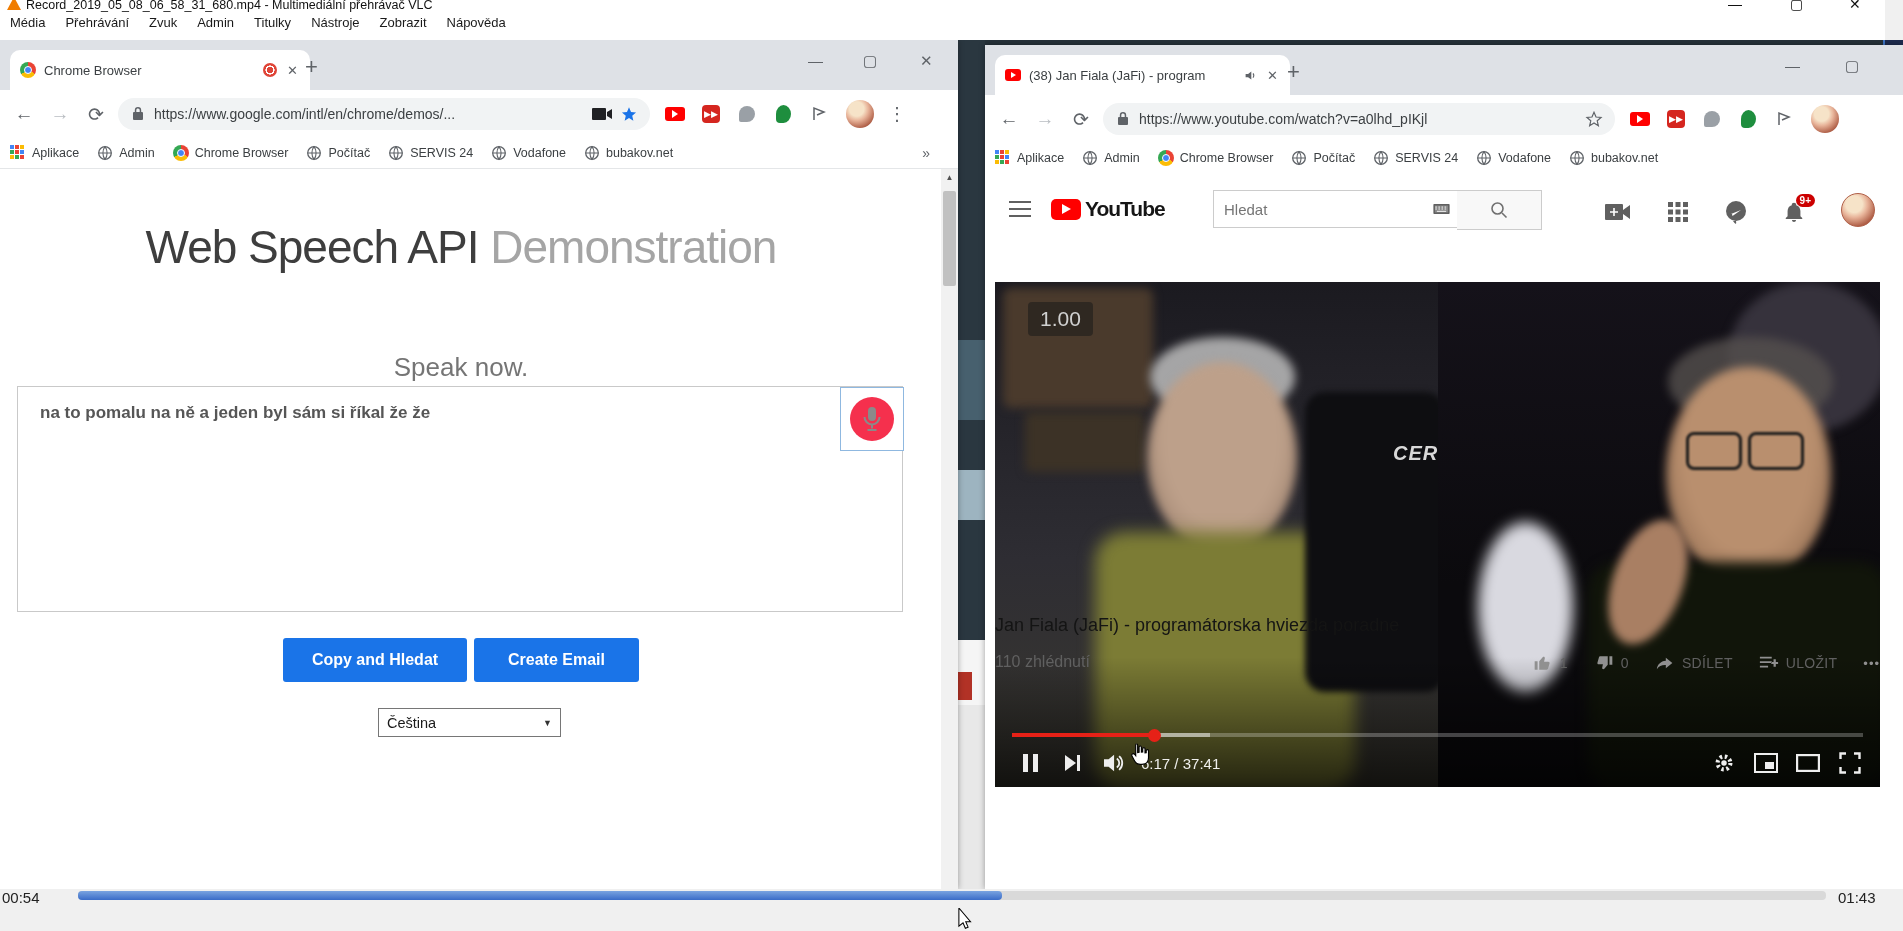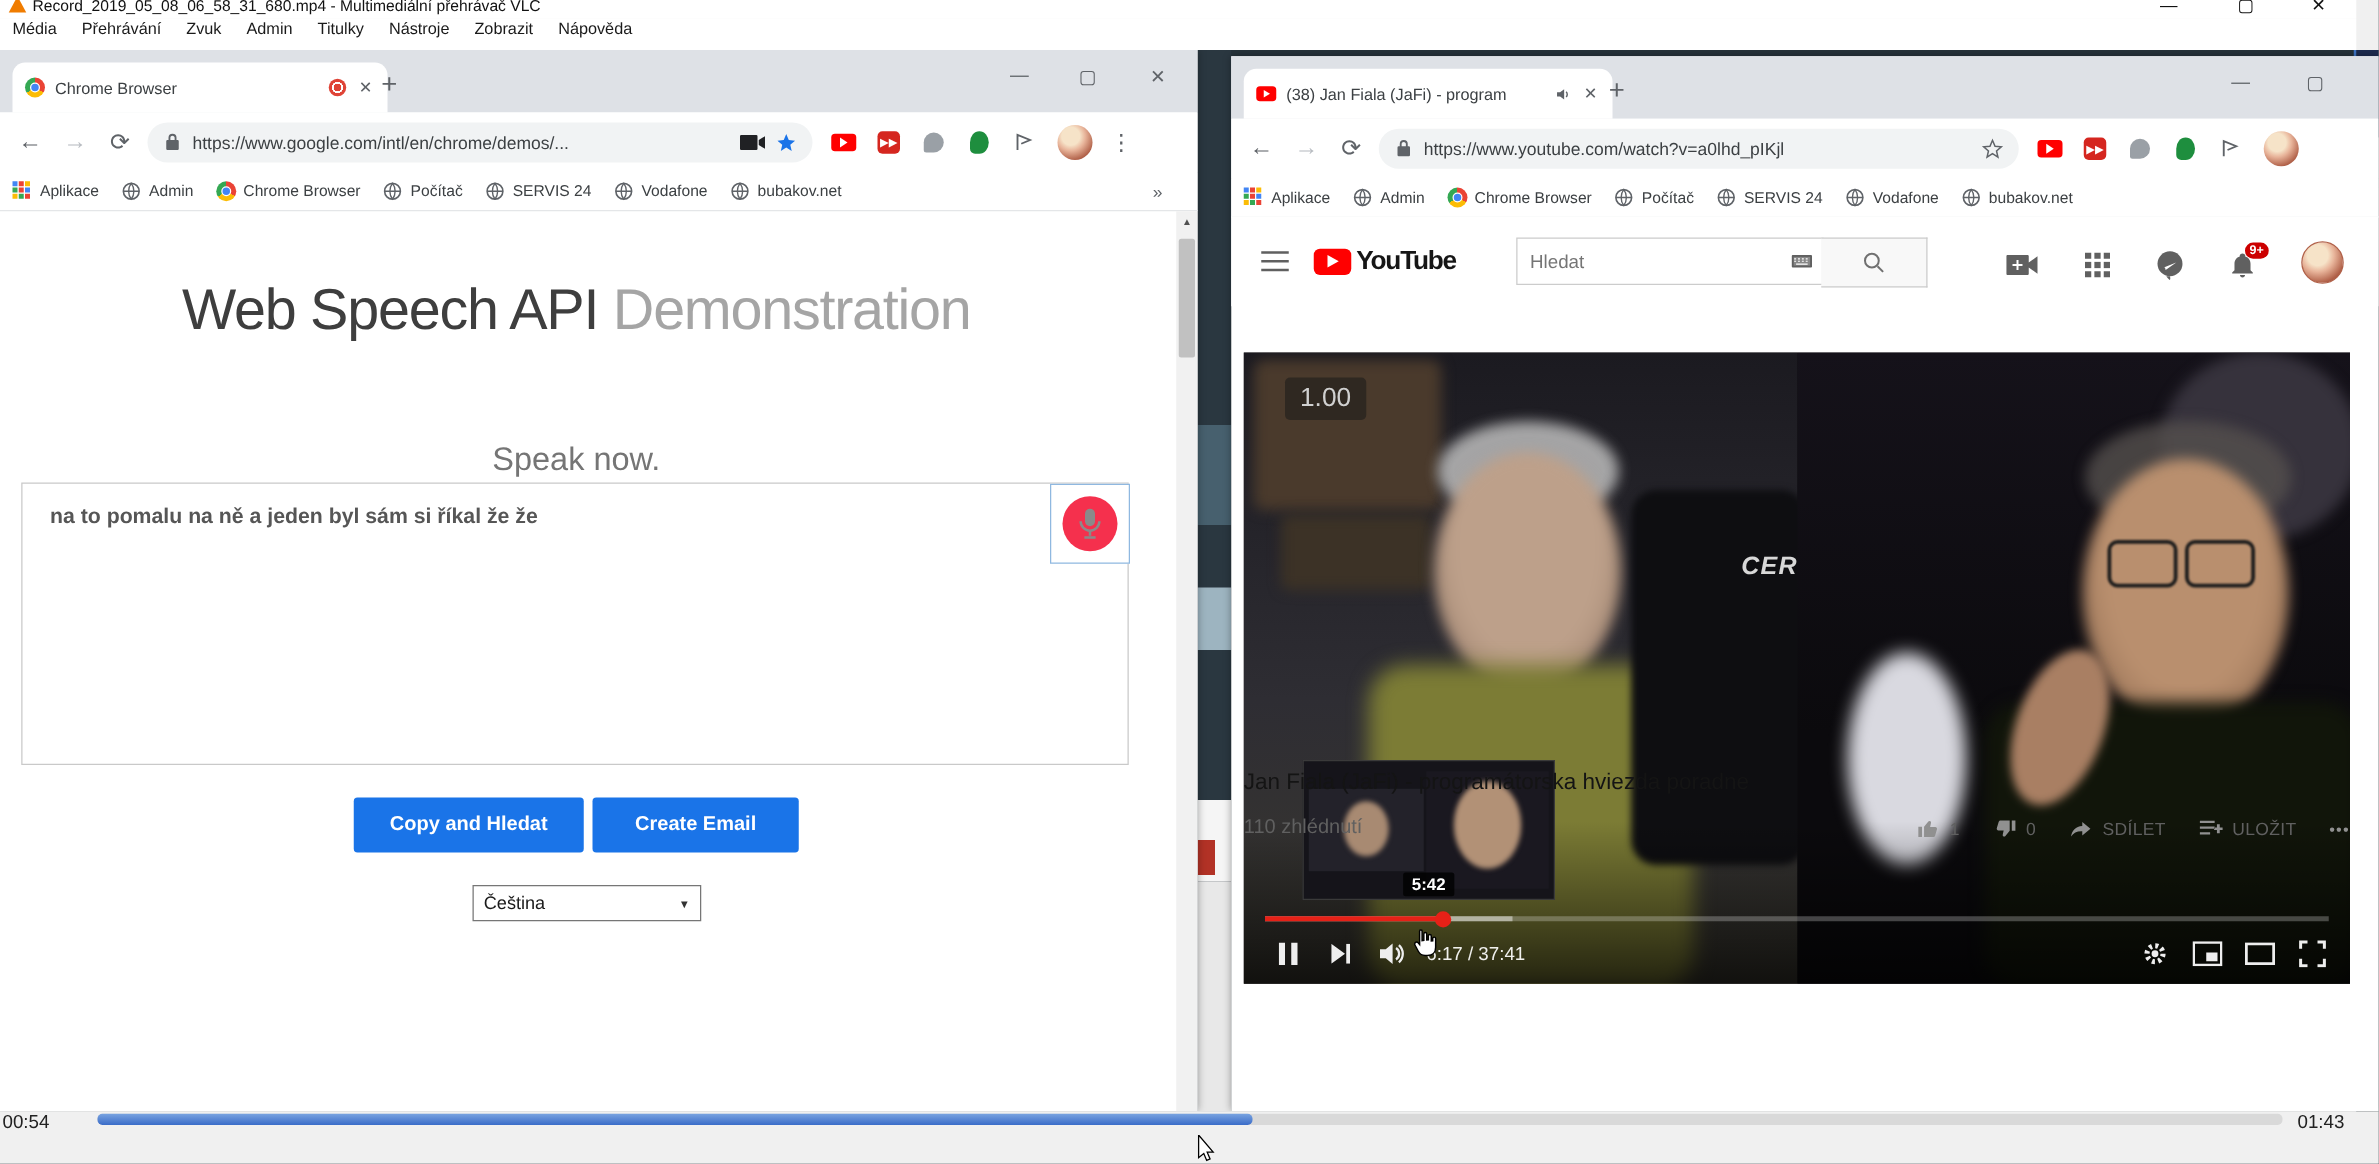--- a/index.html
+++ b/index.html
@@ -479,29 +479,20 @@
         <div class="blob" style="left:228px;top:85px;width:165px;height:215px;background:radial-gradient(ellipse at 50% 40%,#b98f6e 0 55%,#7e5c44 100%)"></div>
         <div style="position:absolute;left:248px;top:150px;width:50px;height:32px;border:3px solid #1c1c1c;border-radius:8px;filter:blur(1px)"></div>
         <div style="position:absolute;left:310px;top:150px;width:50px;height:32px;border:3px solid #1c1c1c;border-radius:8px;filter:blur(1px)"></div>
         <div class="blob" style="left:150px;top:280px;width:300px;height:230px;background:#11150a;border-radius:30px;filter:blur(6px)"></div>
         <div class="blob" style="left:175px;top:235px;width:70px;height:130px;background:#a97f63;transform:rotate(20deg);filter:blur(4px)"></div>
       </div>
       <div class="shade"></div>
 
       <div class="speed-pill">1.00</div>
 
-      <div class="preview">
-        <div style="position:absolute;left:4px;top:22px;width:92px;height:66px;background:#23222a">
-          <div class="blob" style="left:28px;top:10px;width:36px;height:44px;background:#a88a72;filter:blur(2px)"></div>
-        </div>
-        <div style="position:absolute;left:98px;top:8px;width:98px;height:94px;background:#1a1820">
-          <div class="blob" style="left:22px;top:8px;width:54px;height:70px;background:#b29176;filter:blur(2px)"></div>
-        </div>
-        <span class="preview-time">5:42</span>
-      </div>
 
       <div class="yt-progress">
         <div class="yt-buffer" style="width:198px"></div>
         <div class="yt-played" style="width:142px"></div>
         <div class="yt-knob" style="left:136px"></div>
       </div>
 
       <div class="yt-ctl" style="left:20px">
         <span class="yt-ctl-btn">
           <svg width="16" height="18" viewBox="0 0 16 18">

